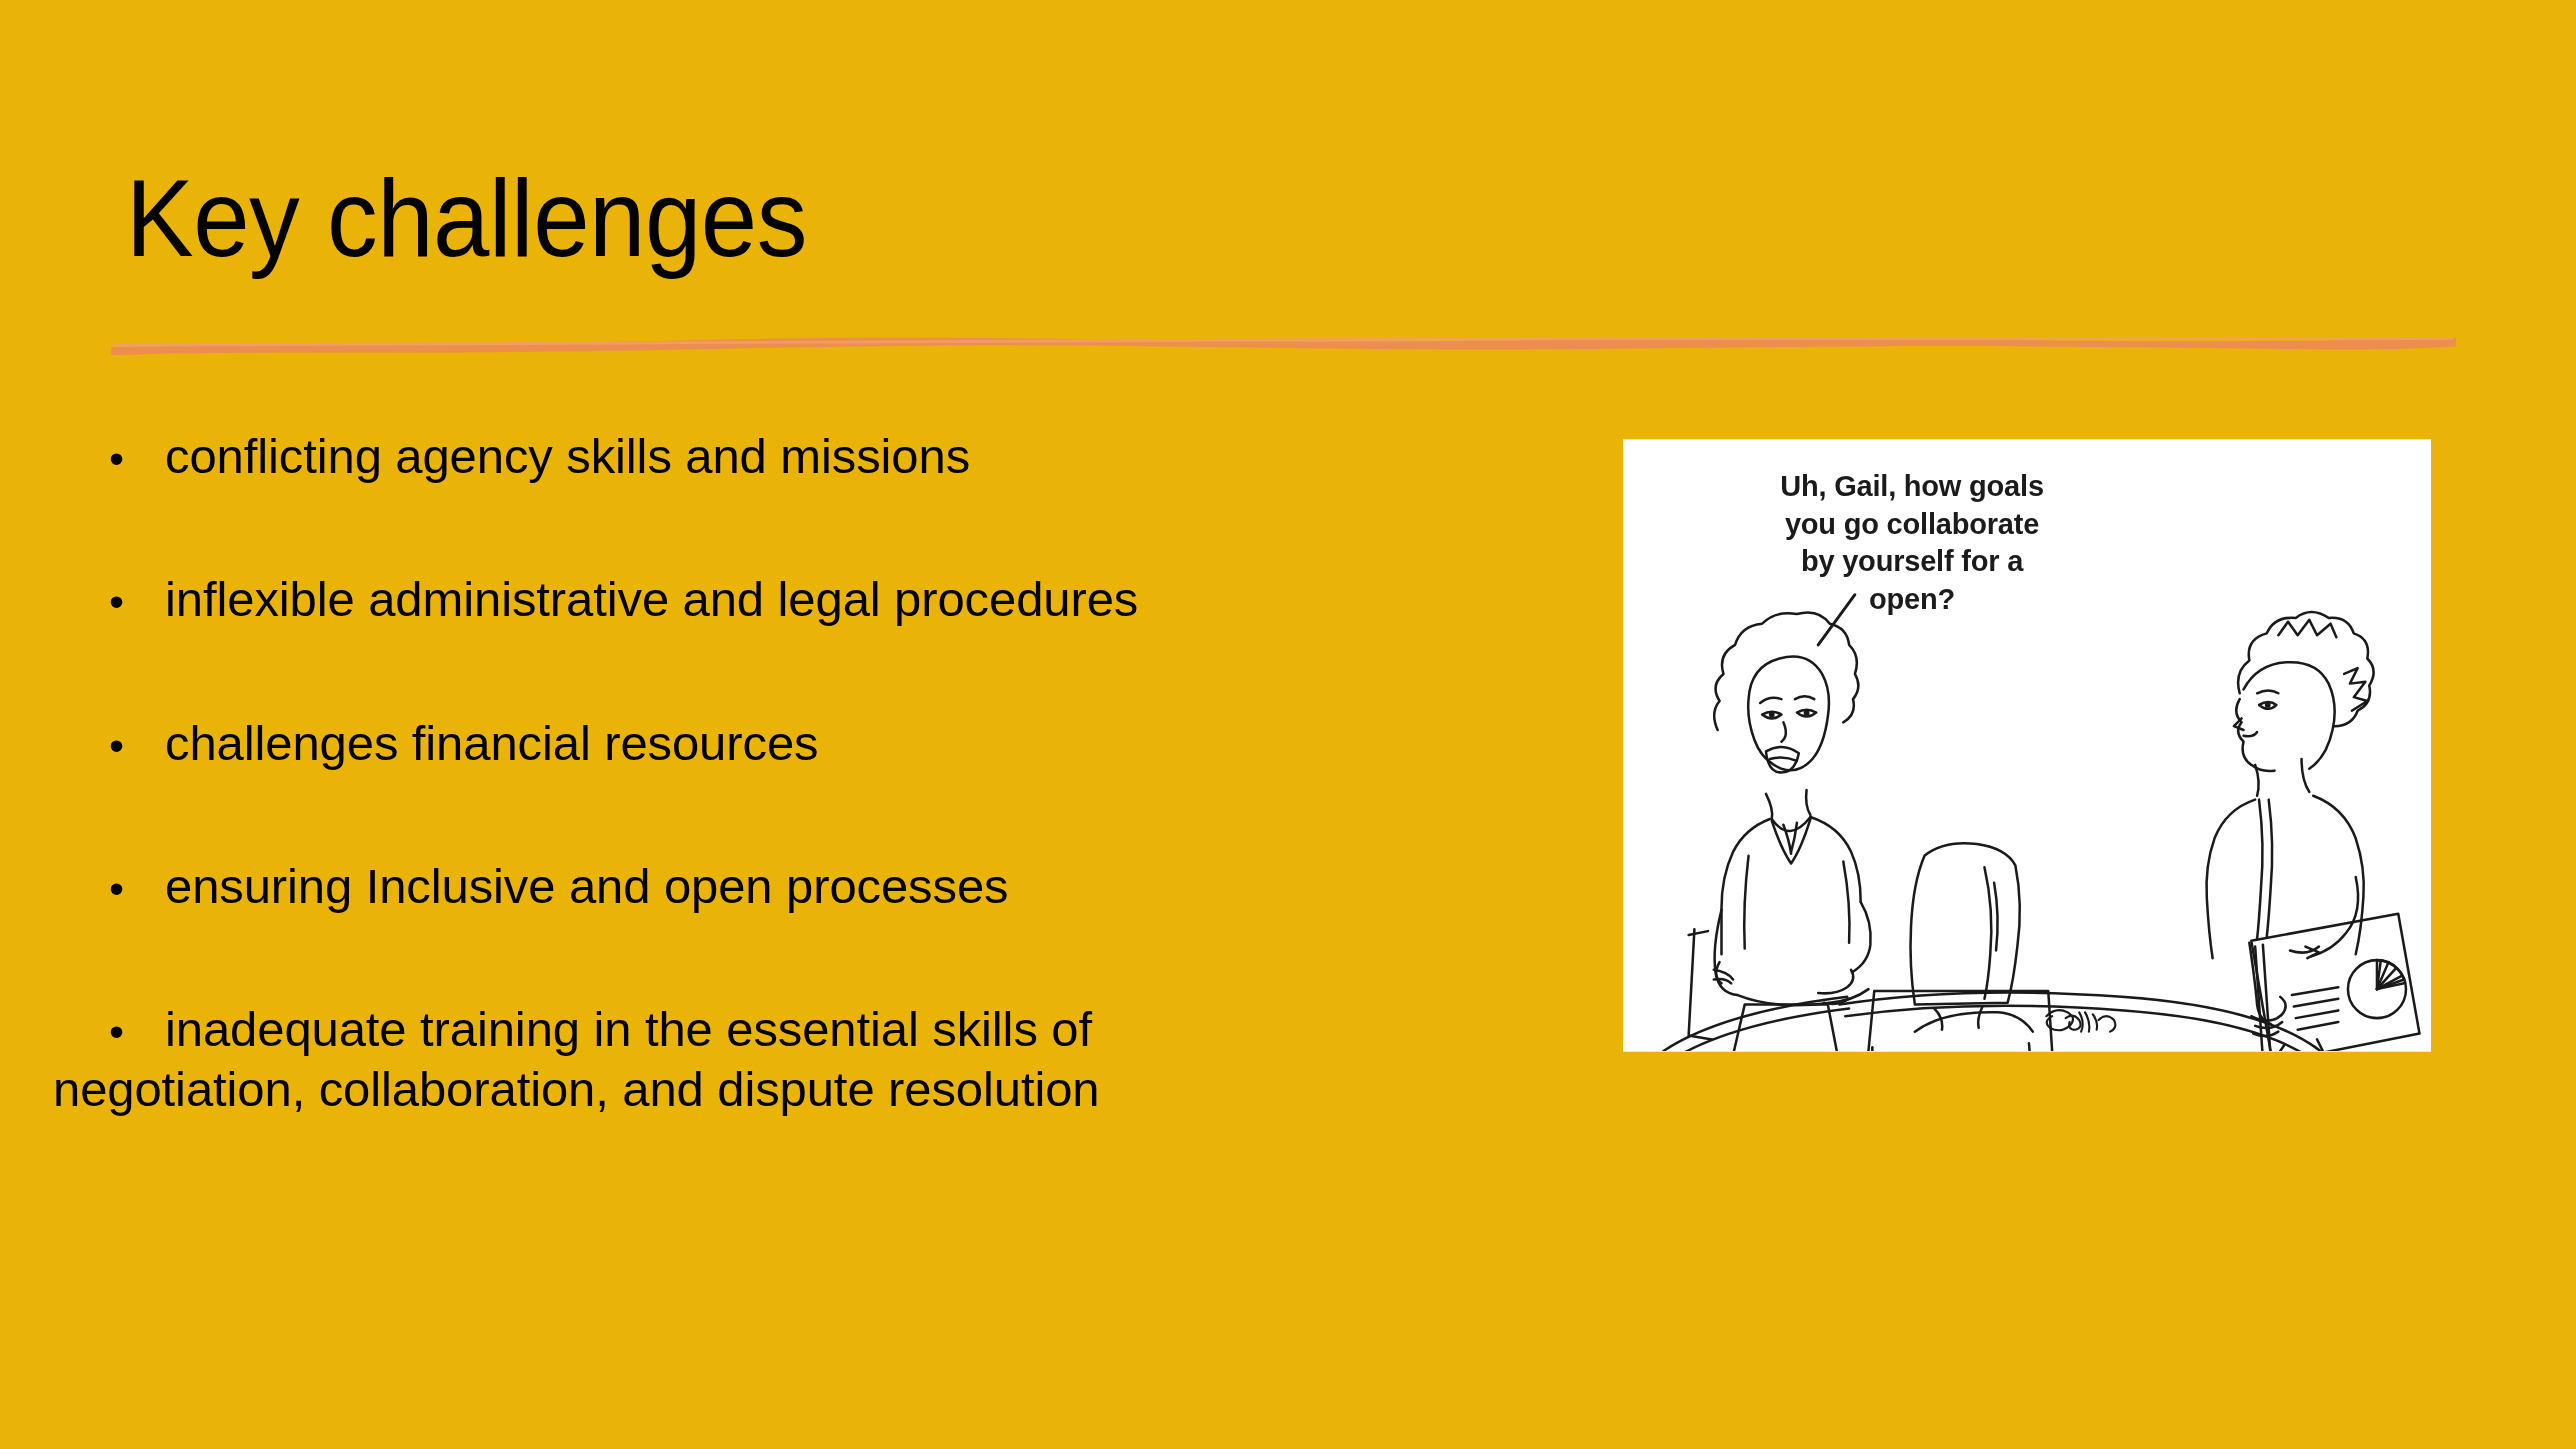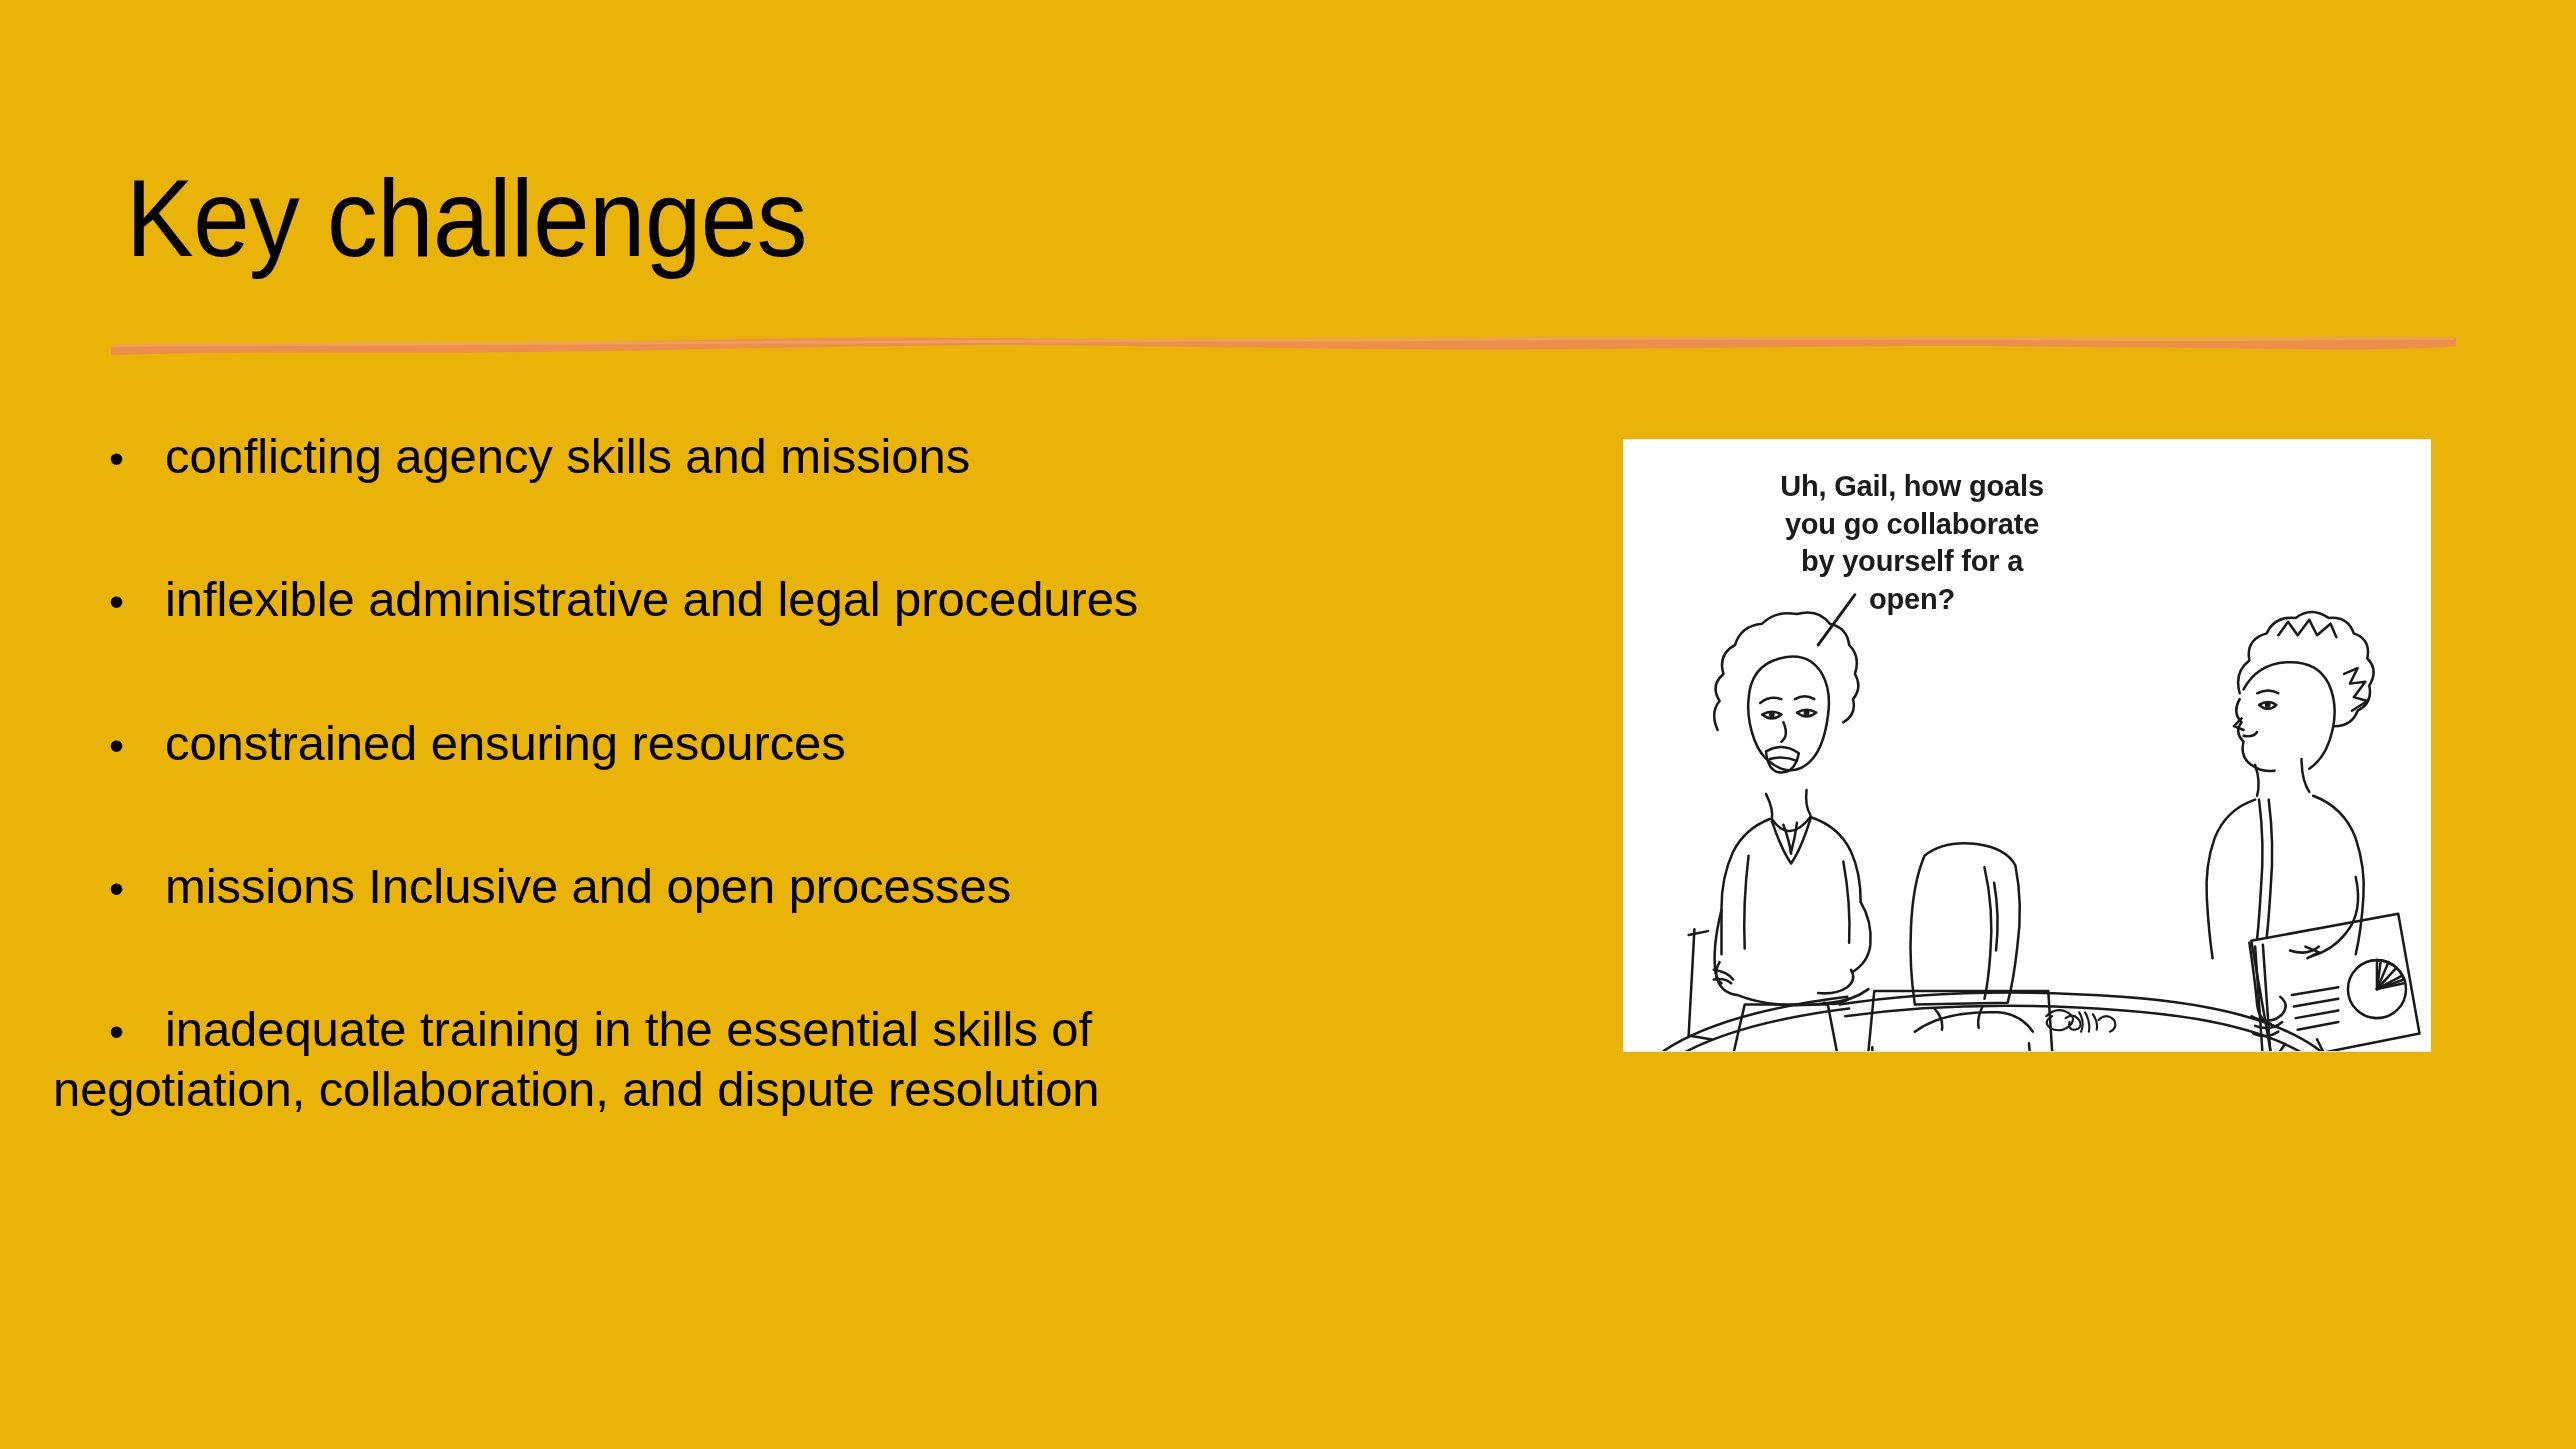--- a/index.html
+++ b/index.html
@@ -172,25 +172,25 @@
 
     <li class="bullet-item">
       <span class="bullet-mark">•</span><span class="bullet-text">conflicting agency skills and missions</span>
     </li>
 
     <li class="bullet-item">
       <span class="bullet-mark">•</span><span class="bullet-text">inflexible administrative and legal procedures</span>
     </li>
 
     <li class="bullet-item">
-      <span class="bullet-mark">•</span><span class="bullet-text">constrained ensuring resources</span>
+      <span class="bullet-mark">•</span><span class="bullet-text">challenges financial resources</span>
     </li>
 
     <li class="bullet-item">
-      <span class="bullet-mark">•</span><span class="bullet-text">missions Inclusive and open processes</span>
+      <span class="bullet-mark">•</span><span class="bullet-text">ensuring Inclusive and open processes</span>
     </li>
 
     <li class="bullet-item wrap">
       <span class="bullet-mark">•</span><span class="bullet-text">inadequate training in the essential skills of</span>
       <span class="wrap-line2">negotiation, collaboration, and dispute resolution</span>
     </li>
 
   </ul>
 
   <div class="picture-frame">

